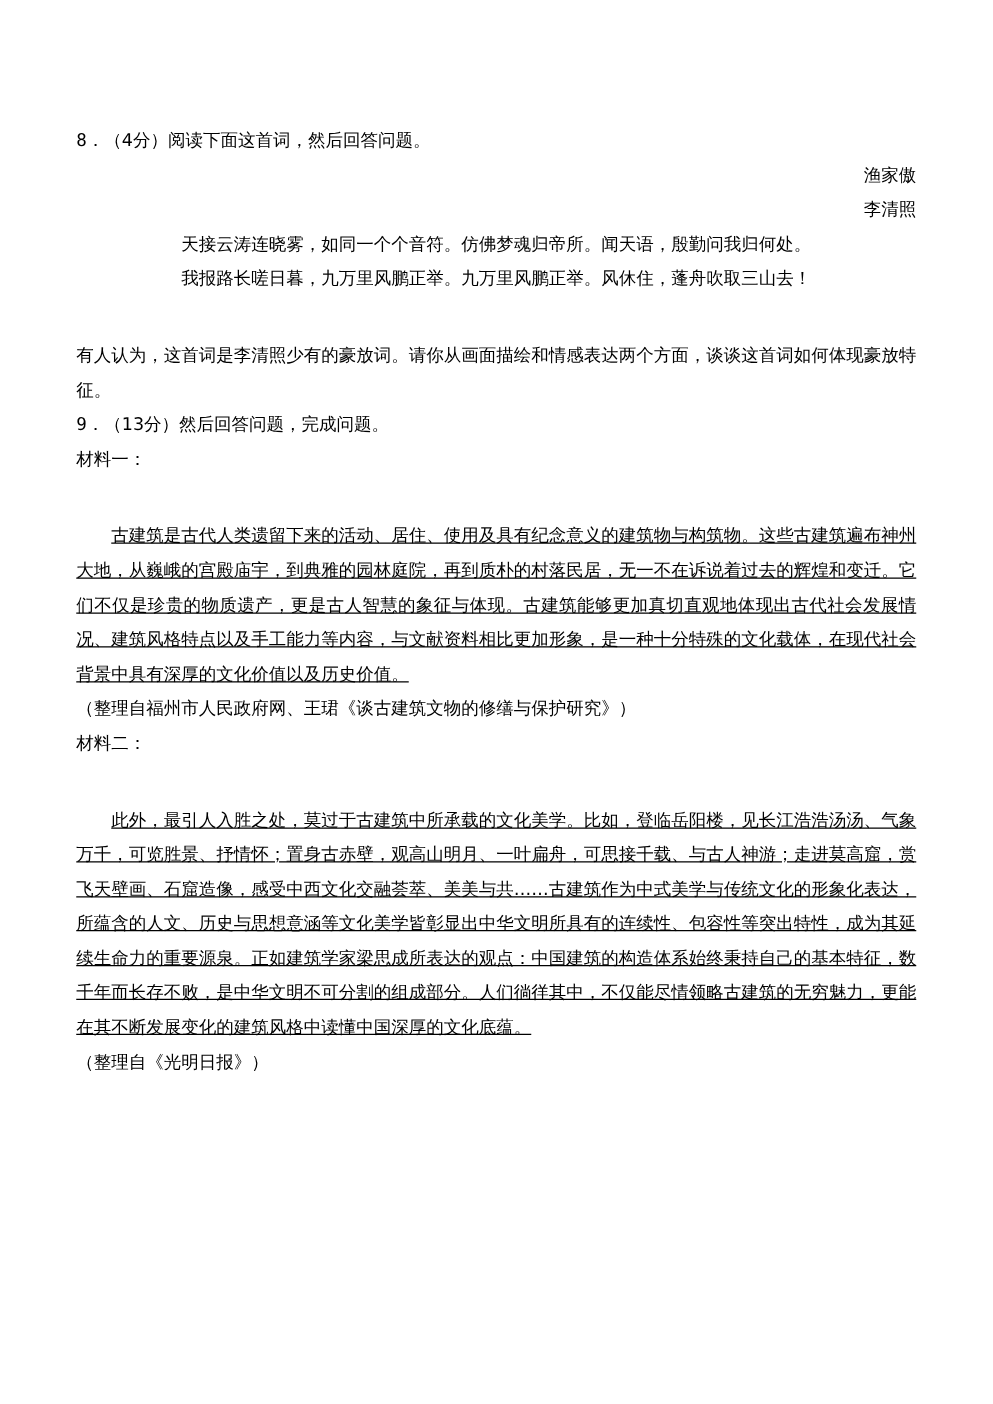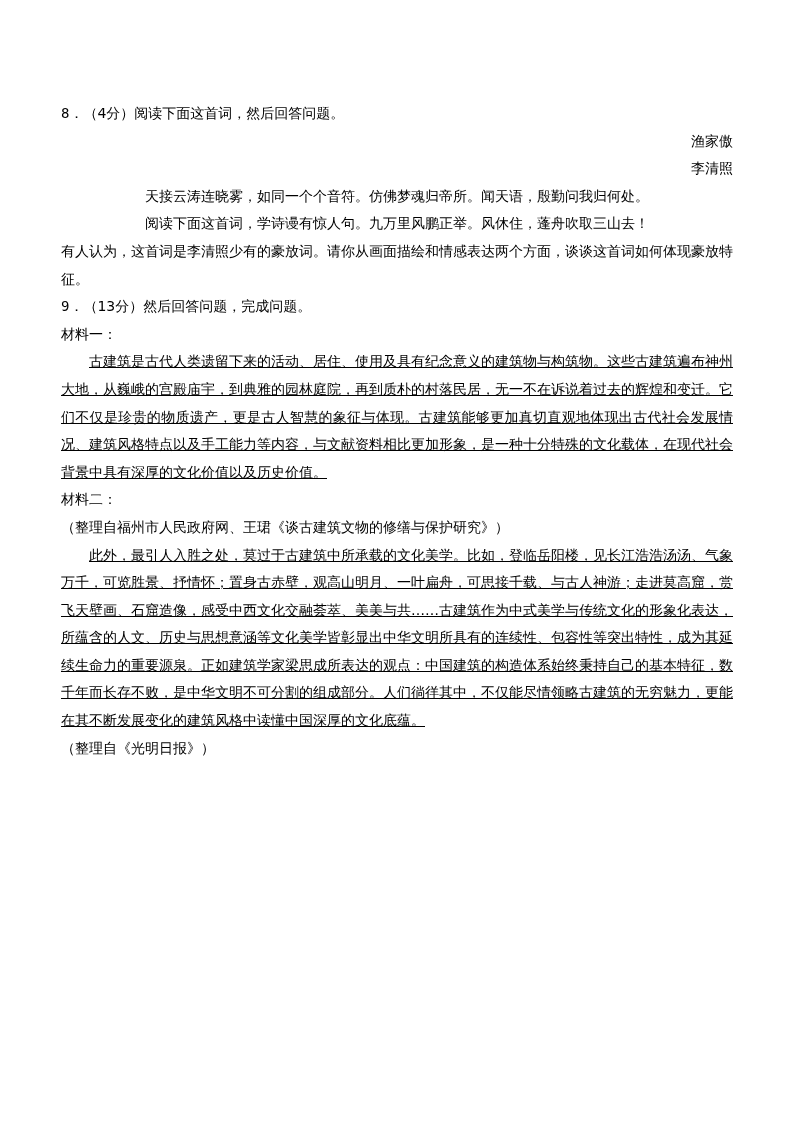--- a/index.html
+++ b/index.html
@@ -4,37 +4,37 @@
 <style>
   html, body { margin: 0; padding: 0; background: #ffffff; }
   body { width: 794px; height: 1123px; position: relative; overflow: hidden;
          font-family: "DejaVu Sans", "Liberation Sans", sans-serif; color: #000; }
   .page { position: absolute; left: 61px; top: 100px; width: 672px; }
   .line { font-size: 14px; line-height: 27.6px; margin: 0; white-space: normal; letter-spacing: 0px; }
   .center { text-align: right; }
   .poem { padding-left: 84px; }
   .indent { text-indent: 28px; text-decoration: underline; }
   .qnum { font-family: "DejaVu Sans Mono", "Liberation Mono", monospace; }
-  .para { text-align: justify; text-align-last: left; }
+  .para { text-align: justify; text-align-last: left; margin-top: 34px; }
 </style>
 </head>
 <body>
 
 <div class="page">
 
   <p class="line"><span class="qnum">8．</span><span>（4分）阅读下面这首词，然后回答问题。</span></p>
   <p class="line center">渔家傲</p>
   <p class="line center">李清照</p>
   <p class="line poem">天接云涛连晓雾，如同一个个音符。仿佛梦魂归帝所。闻天语，殷勤问我归何处。</p>
-  <p class="line poem">阅读下面这首词，学诗谩有惊人句。九万里风鹏正举。风休住，蓬舟吹取三山去！</p>
+  <p class="line poem">我报路长嗟日暮，九万里风鹏正举。九万里风鹏正举。风休住，蓬舟吹取三山去！</p>
   <p class="line para">有人认为，这首词是李清照少有的豪放词。请你从画面描绘和情感表达两个方面，谈谈这首词如何体现豪放特征。</p>
 
   <p class="line"><span class="qnum">9．</span><span>（13分）然后回答问题，完成问题。</span></p>
 
   <p class="line">材料一：</p>
   <p class="line para indent">古建筑是古代人类遗留下来的活动、居住、使用及具有纪念意义的建筑物与构筑物。这些古建筑遍布神州大地，从巍峨的宫殿庙宇，到典雅的园林庭院，再到质朴的村落民居，无一不在诉说着过去的辉煌和变迁。它们不仅是珍贵的物质遗产，更是古人智慧的象征与体现。古建筑能够更加真切直观地体现出古代社会发展情况、建筑风格特点以及手工能力等内容，与文献资料相比更加形象，是一种十分特殊的文化载体，在现代社会背景中具有深厚的文化价值以及历史价值。</p>
+  <p class="line">（整理自福州市人民政府网、王珺《谈古建筑文物的修缮与保护研究》）</p>
+
   <p class="line">材料二：</p>
-
-  <p class="line">（整理自福州市人民政府网、王珺《谈古建筑文物的修缮与保护研究》）</p>
   <p class="line para indent">此外，最引人入胜之处，莫过于古建筑中所承载的文化美学。比如，登临岳阳楼，见长江浩浩汤汤、气象万千，可览胜景、抒情怀；置身古赤壁，观高山明月、一叶扁舟，可思接千载、与古人神游；走进莫高窟，赏飞天壁画、石窟造像，感受中西文化交融荟萃、美美与共……古建筑作为中式美学与传统文化的形象化表达，所蕴含的人文、历史与思想意涵等文化美学皆彰显出中华文明所具有的连续性、包容性等突出特性，成为其延续生命力的重要源泉。正如建筑学家梁思成所表达的观点：中国建筑的构造体系始终秉持自己的基本特征，数千年而长存不败，是中华文明不可分割的组成部分。人们徜徉其中，不仅能尽情领略古建筑的无穷魅力，更能在其不断发展变化的建筑风格中读懂中国深厚的文化底蕴。</p>
   <p class="line">（整理自《光明日报》）</p>
 
 </div>
 
 </body></html>

